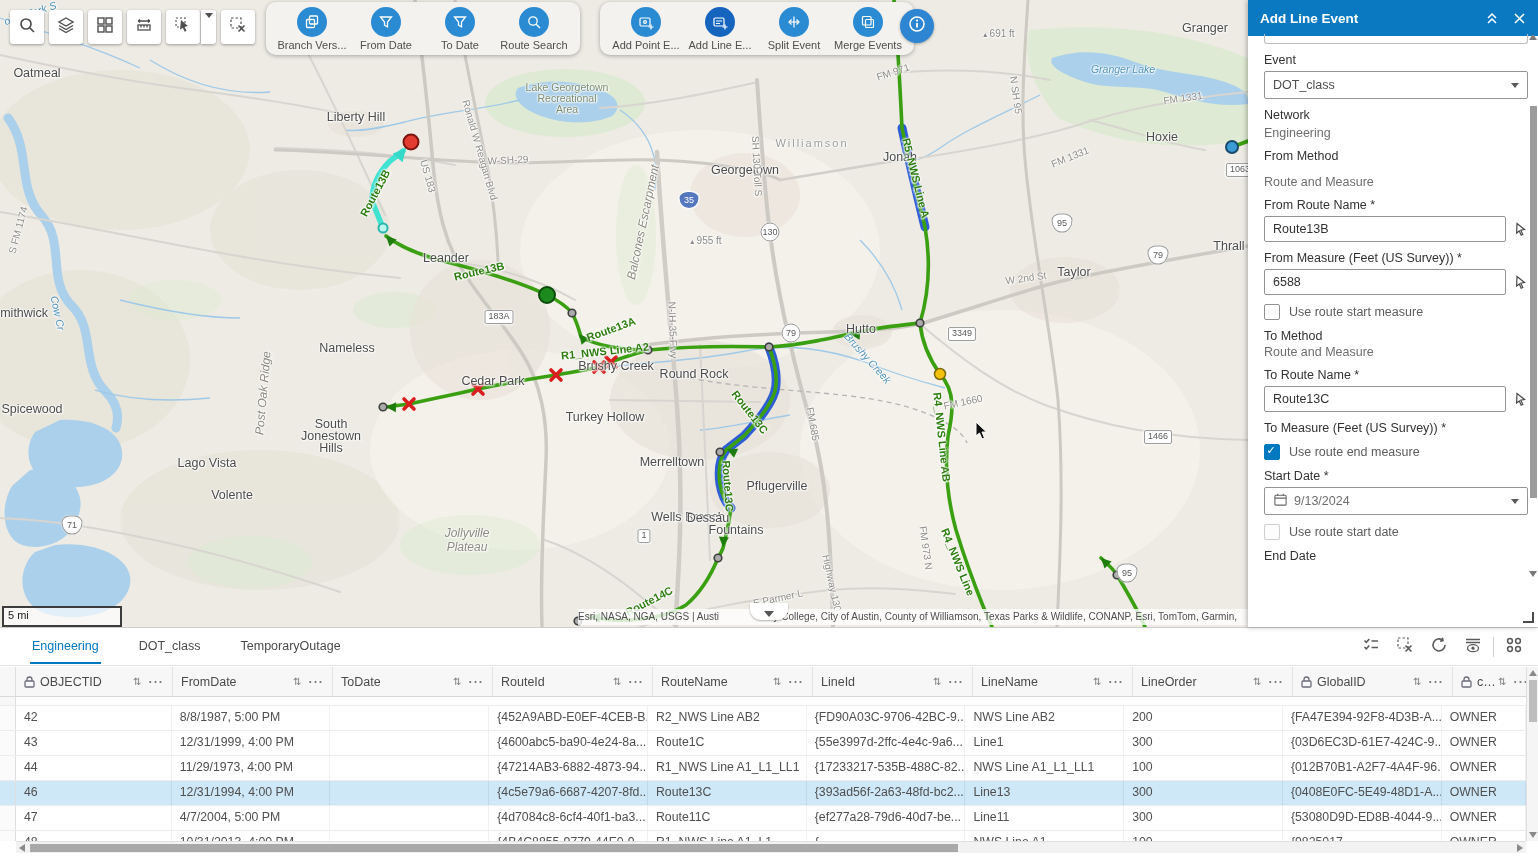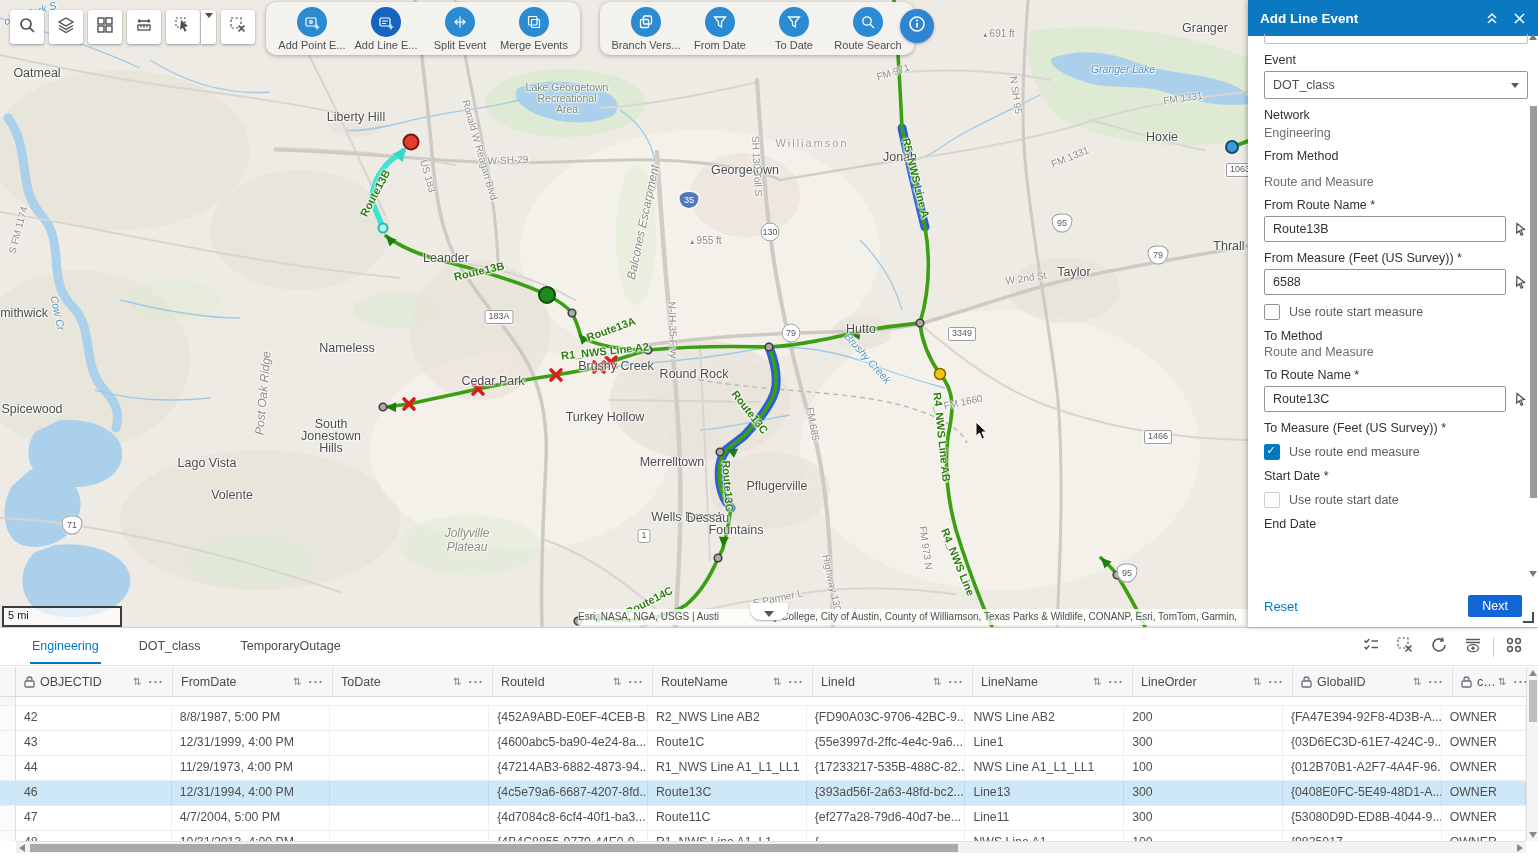--- a/index.html
+++ b/index.html
@@ -409,20 +409,56 @@
           <span><svg width="18" height="18" viewBox="0 0 18 18">
               <path d="M2,13 C6,9 9,13 13,7" stroke="#4f4f4f" stroke-width="1.5" fill="none"></path>
               <path d="M10,2 L16,6.5 L12.8,7.3 L14.5,10.8 L13,11.6 L11.3,8.1 L9,10 z" fill="#4f4f4f"></path>
             </svg></span>
         </div>
       </div>
     <div id="toolbar-groups">
         <div class="tool-group">
           <div class="tool-item">
             <div class="tool-circle">
+              <svg width="16" height="16" viewBox="0 0 16 16" fill="none" stroke="#fff" stroke-width="1.3">
+                <rect x="5.5" y="2" width="8" height="8" rx="1"></rect>
+                <rect x="2.5" y="5.5" width="8" height="8" rx="1"></rect>
+              </svg>
+            </div>
+            <div class="tool-label">Branch Vers...</div>
+          </div>
+          <div class="tool-item">
+            <div class="tool-circle">
+              <svg width="16" height="16" viewBox="0 0 16 16">
+                <path d="M2.5,3 L13.5,3 L9.5,8 L9.5,12.8 L6.5,11.2 L6.5,8 z" fill="none" stroke="#fff" stroke-width="1.3"></path>
+              </svg>
+            </div>
+            <div class="tool-label">From Date</div>
+          </div>
+          <div class="tool-item">
+            <div class="tool-circle">
+              <svg width="16" height="16" viewBox="0 0 16 16">
+                <path d="M2.5,3 L13.5,3 L9.5,8 L9.5,12.8 L6.5,11.2 L6.5,8 z" fill="none" stroke="#fff" stroke-width="1.3"></path>
+              </svg>
+            </div>
+            <div class="tool-label">To Date</div>
+          </div>
+          <div class="tool-item">
+            <div class="tool-circle">
+              <svg width="16" height="16" viewBox="0 0 16 16" fill="none" stroke="#fff" stroke-width="1.3">
+                <circle cx="7" cy="7" r="4.2"></circle>
+                <line x1="10.2" y1="10.2" x2="14" y2="14"></line>
+              </svg>
+            </div>
+            <div class="tool-label">Route Search</div>
+          </div>
+        </div>
+        <div class="tool-group">
+          <div class="tool-item">
+            <div class="tool-circle">
               <svg width="16" height="16" viewBox="0 0 16 16" fill="none" stroke="#fff" stroke-width="1.2">
                 <rect x="2" y="4" width="10" height="8" rx="1.2"></rect>
                 <circle cx="7" cy="8" r="1.4"></circle>
                 <path d="M13,10.5 v5 M10.5,13 h5"></path>
               </svg>
             </div>
             <div class="tool-label">Add Point E...</div>
           </div>
           <div class="tool-item">
             <div class="tool-circle active">
@@ -447,56 +483,20 @@
           <div class="tool-item">
             <div class="tool-circle">
               <svg width="16" height="16" viewBox="0 0 16 16" fill="none" stroke="#fff" stroke-width="1.2">
                 <rect x="2.5" y="2.5" width="8.5" height="8.5" rx="1"></rect>
                 <rect x="5.5" y="5.5" width="8" height="8" rx="1"></rect>
               </svg>
             </div>
             <div class="tool-label">Merge Events</div>
           </div>
         </div>
-        <div class="tool-group">
-          <div class="tool-item">
-            <div class="tool-circle">
-              <svg width="16" height="16" viewBox="0 0 16 16" fill="none" stroke="#fff" stroke-width="1.3">
-                <rect x="5.5" y="2" width="8" height="8" rx="1"></rect>
-                <rect x="2.5" y="5.5" width="8" height="8" rx="1"></rect>
-              </svg>
-            </div>
-            <div class="tool-label">Branch Vers...</div>
-          </div>
-          <div class="tool-item">
-            <div class="tool-circle">
-              <svg width="16" height="16" viewBox="0 0 16 16">
-                <path d="M2.5,3 L13.5,3 L9.5,8 L9.5,12.8 L6.5,11.2 L6.5,8 z" fill="none" stroke="#fff" stroke-width="1.3"></path>
-              </svg>
-            </div>
-            <div class="tool-label">From Date</div>
-          </div>
-          <div class="tool-item">
-            <div class="tool-circle">
-              <svg width="16" height="16" viewBox="0 0 16 16">
-                <path d="M2.5,3 L13.5,3 L9.5,8 L9.5,12.8 L6.5,11.2 L6.5,8 z" fill="none" stroke="#fff" stroke-width="1.3"></path>
-              </svg>
-            </div>
-            <div class="tool-label">To Date</div>
-          </div>
-          <div class="tool-item">
-            <div class="tool-circle">
-              <svg width="16" height="16" viewBox="0 0 16 16" fill="none" stroke="#fff" stroke-width="1.3">
-                <circle cx="7" cy="7" r="4.2"></circle>
-                <line x1="10.2" y1="10.2" x2="14" y2="14"></line>
-              </svg>
-            </div>
-            <div class="tool-label">Route Search</div>
-          </div>
-        </div>
       </div>
     <div class="info-btn">
       <span><svg width="18" height="18" viewBox="0 0 18 18">
             <circle cx="9" cy="9" r="7" fill="none" stroke="#fff" stroke-width="1.5"></circle>
             <circle cx="9" cy="5.6" r="1.1" fill="#fff"></circle>
             <path d="M9,8 V12.5" stroke="#fff" stroke-width="1.8"></path>
           </svg></span>
     </div>
 
     <div class="scalebar"><span>5 mi</span></div>
@@ -567,30 +567,34 @@
               <path d="M5,2.5 L12.5,8.5 L8.8,9.2 L10.8,13.5 L9.2,14.3 L7.3,10 L4.6,12 z" fill="none" stroke="#4a4a4a" stroke-width="1.2"></path>
             </svg>
           </span>
       </div>
       <div class="flabel">To Measure (Feet (US Survey)) *</div>
       <div class="cbrow">
         <span class="cb checked"></span>
         <span class="cblabel">Use route end measure</span>
       </div>
       <div class="flabel">Start Date *</div>
+      <div class="datebox">
+        <span><svg width="15" height="15" viewBox="0 0 16 16">
+              <rect x="2" y="3.5" width="12" height="10.5" rx="1" fill="none" stroke="#6a6a6a" stroke-width="1.2"></rect>
+              <path d="M2,6.5 H14 M5,1.8 V4.2 M11,1.8 V4.2" stroke="#6a6a6a" stroke-width="1.2"></path>
+            </svg></span>
+        <span class="dateval">9/13/2024</span>
+        <span class="chev"></span>
+      </div>
       <div class="cbrow">
         <span class="cb dis"></span>
         <span class="cblabel">Use route start date</span>
       </div>
       <div class="flabel">End Date</div>
 
-    </div>
-    <div class="pfoot">
-      <span class="reset">Reset</span>
-      <button class="next">Next</button>
     </div>
     <div class="pscroll">
       <span class="sarr up"></span>
       <div class="sthumb"></div>
       <span class="sarr down"></span>
     </div>
     <div class="rsz"></div>
   </div>
 
   <div id="table-panel">

